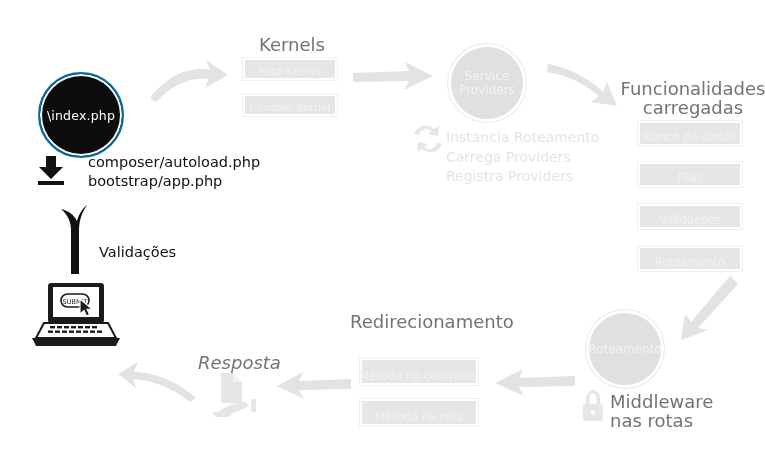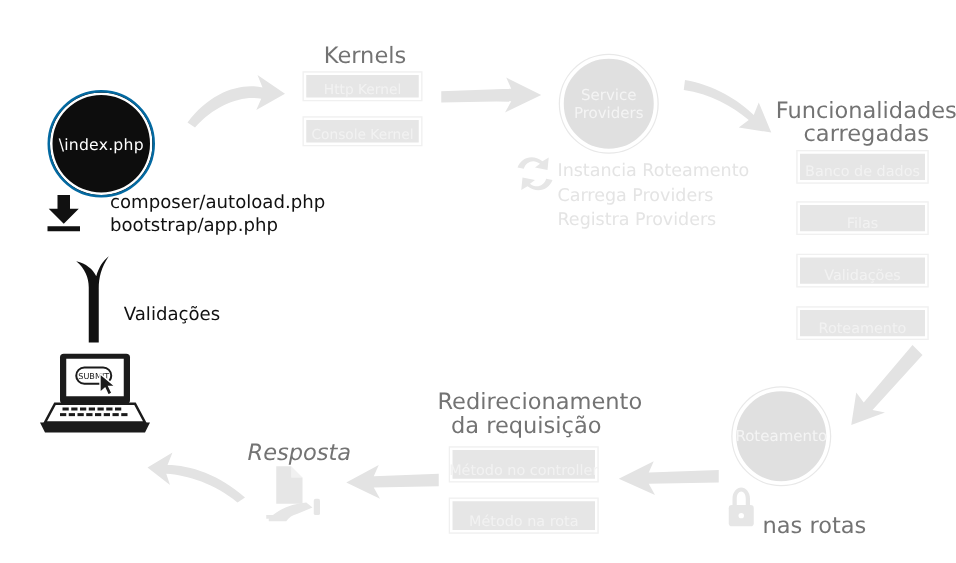--- a/index.html
+++ b/index.html
@@ -246,30 +246,30 @@
   </div>
 
   <div class="abs" style="left:580px; top:390px;">
     <svg width="26" height="32" viewBox="0 0 26 32" aria-hidden="true">
       <path class="icon-grey" d="M6 14 L6 9 C6 3.5 9.6 0 13 0 C16.4 0 20 3.5 20 9 L20 14 L16.6 14 L16.6 9 C16.6 5.6 15 3.2 13 3.2 C11 3.2 9.4 5.6 9.4 9 L9.4 14 Z"></path>
       <rect class="icon-grey" x="3" y="14" width="20" height="17" rx="2.5"></rect>
       <circle cx="13" cy="22.5" r="2.2" fill="#ffffff"></circle>
     </svg>
   </div>
 
+  <div class="abs faint-title" style="left:610px; top:392px; text-align:left;">Middleware</div>
   <div class="abs faint-title" style="left:610px; top:411px; text-align:right;">nas rotas</div>
 
   <div class="abs" style="left:495px; top:368px;">
     <svg width="80" height="32" viewBox="0 0 80 32" aria-hidden="true">
       <path class="arrow-grey" d="M80 8 L24 10 L28 1 L0 15 L29 28 L24 19 L80 18 Z"></path>
     </svg>
   </div>
 
   <div class="abs faint-title" style="left:350px; top:312px; width:142px;">Redirecionamento</div>
-  <div class="abs faint-title" style="left:350px; top:331px; width:142px;">da requisição</div>
 
   <div class="abs pill method" style="left:360px; top:358px;">
     <span>Método no controller</span>
   </div>
   <div class="abs pill method" style="left:360px; top:399px;">
     <span>Método na rota</span>
   </div>
 
   <div class="abs" style="left:277px; top:372px;">
     <svg width="74" height="30" viewBox="0 0 74 30" aria-hidden="true">

